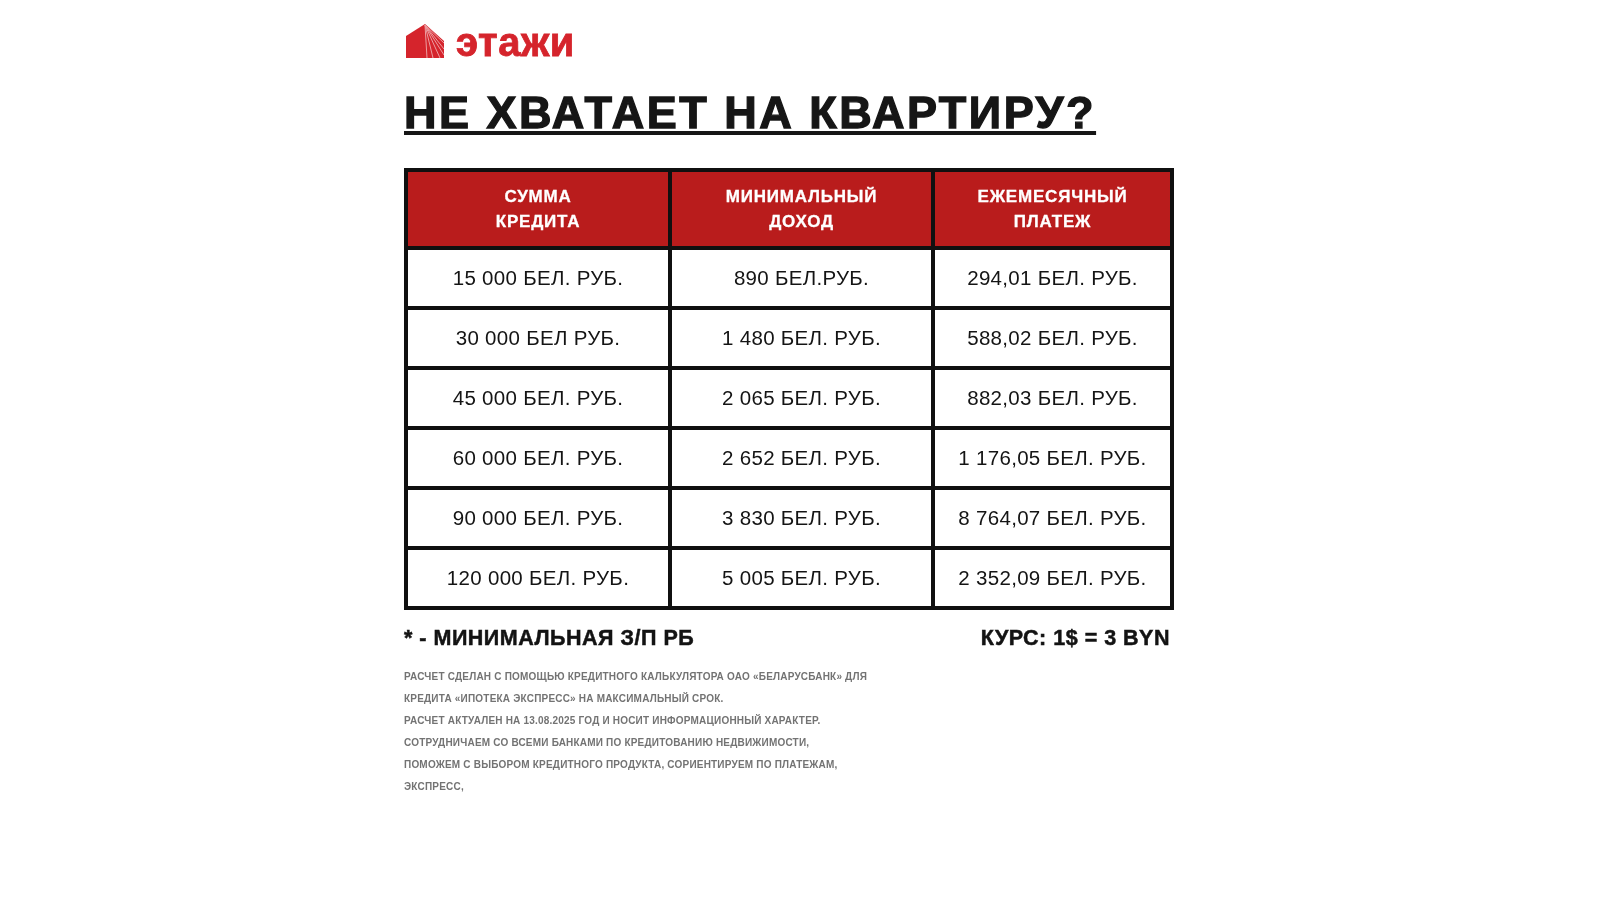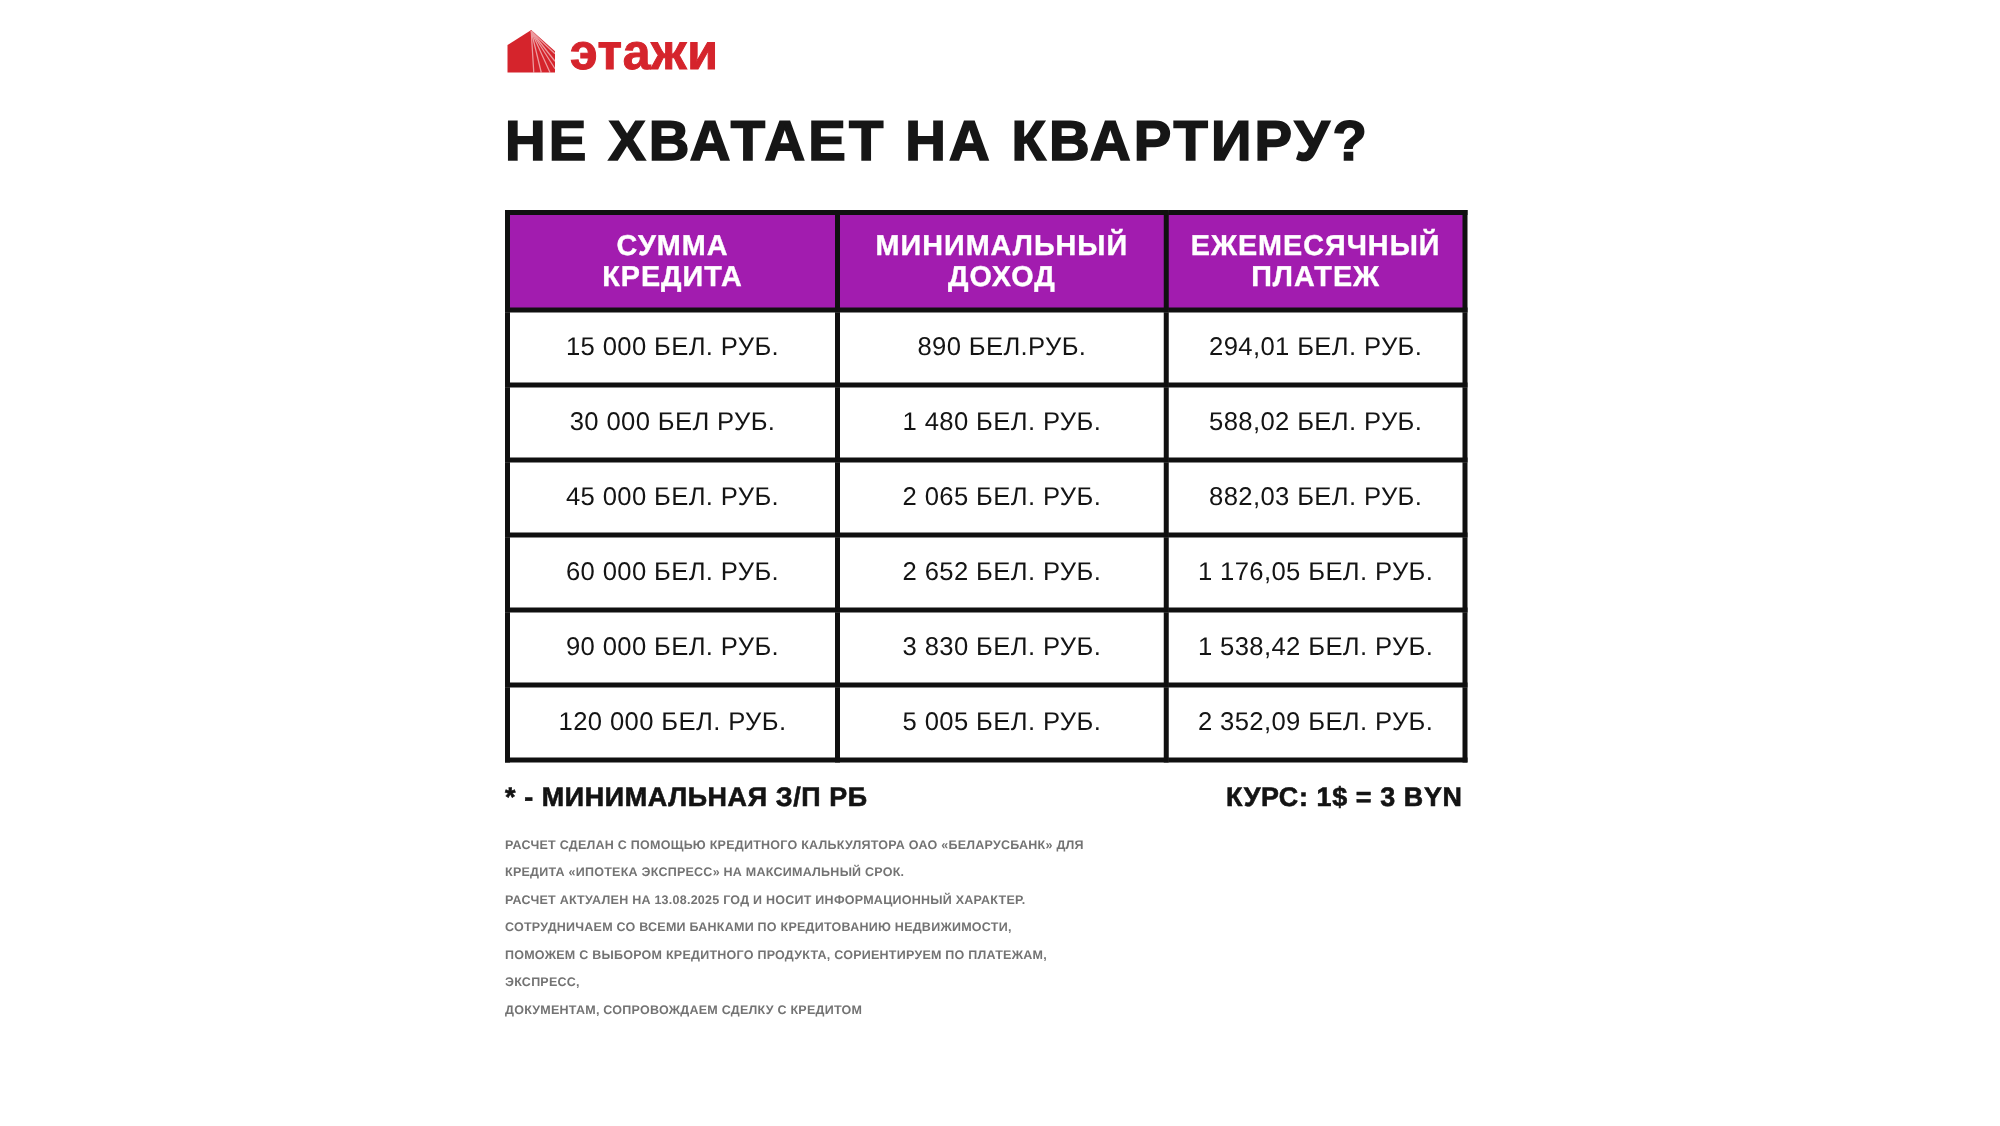--- a/index.html
+++ b/index.html
@@ -6,25 +6,25 @@
   html, body { width:1600px; height:901px; background:#ffffff; font-family:"Liberation Sans", sans-serif; }
   .canvas { position:relative; width:1600px; height:901px; background:#ffffff; overflow:hidden; }
   .content { position:absolute; left:404px; top:0; width:766px; }
 
   .logo-row { display:flex; align-items:center; gap:10px; margin-top:20px; height:44px; }
   .logo-icon { width:42px; height:40px; display:block; }
   .logo-text { color:#d5242c; font-size:40px; font-weight:bold; letter-spacing:0.5px; line-height:40px;
                -webkit-text-stroke:0.8px #d5242c; }
 
   .title { margin-top:24px; font-size:45px; line-height:50px; font-weight:bold; color:#161616;
-           letter-spacing:2.5px; -webkit-text-stroke:1.3px #161616; white-space:nowrap; }
+           letter-spacing:2.5px; -webkit-text-stroke:1.3px #161616; white-space:nowrap;text-decoration:underline; }
 
   table.credit { margin-top:30px; width:766px; border-collapse:collapse; table-layout:fixed; }
   table.credit th, table.credit td { border:4px solid #101010; text-align:center; vertical-align:middle; }
-  table.credit th { background:#a21caf; color:#ffffff; height:78px; font-size:23px; font-weight:bold;
+  table.credit th { background:#b91c1c; color:#ffffff; height:78px; font-size:17px; font-weight:bold;
                     letter-spacing:0.8px; line-height:25px; white-space:pre-line;
                     -webkit-text-stroke:0.3px #ffffff; }
   table.credit td { height:60px; background:#ffffff; font-size:20.5px; font-weight:normal; color:#141414;
                     letter-spacing:0.3px; }
 
   .subrow { display:flex; justify-content:space-between; align-items:baseline; margin-top:16px;
             font-size:21.5px; font-weight:bold; color:#131313; letter-spacing:0.5px;gap:40px;
             -webkit-text-stroke:0.5px #131313; }
 
   .disclaimer { margin-top:15px; font-size:10px; line-height:22px; font-weight:bold;
@@ -87,21 +87,21 @@
           <td>882,03 БЕЛ. РУБ.</td>
         </tr>
         <tr>
           <td>60 000 БЕЛ. РУБ.</td>
           <td>2 652 БЕЛ. РУБ.</td>
           <td>1 176,05 БЕЛ. РУБ.</td>
         </tr>
         <tr>
           <td>90 000 БЕЛ. РУБ.</td>
           <td>3 830 БЕЛ. РУБ.</td>
-          <td>1 538,42 БЕЛ. РУБ.</td>
+          <td>8 764,07 БЕЛ. РУБ.</td>
         </tr>
         <tr>
           <td>120 000 БЕЛ. РУБ.</td>
           <td>5 005 БЕЛ. РУБ.</td>
           <td>2 352,09 БЕЛ. РУБ.</td>
         </tr>
       </tbody>
     </table>
 
     <div class="subrow">
@@ -109,17 +109,16 @@
       <span>КУРС: 1$ = 3 BYN</span>
     </div>
 
     <div class="disclaimer">
       <div class="line">РАСЧЕТ СДЕЛАН С ПОМОЩЬЮ КРЕДИТНОГО КАЛЬКУЛЯТОРА ОАО «БЕЛАРУСБАНК» ДЛЯ</div>
       <div class="line">КРЕДИТА «ИПОТЕКА ЭКСПРЕСС» НА МАКСИМАЛЬНЫЙ СРОК.</div>
       <div class="line">РАСЧЕТ АКТУАЛЕН НА 13.08.2025 ГОД И НОСИТ ИНФОРМАЦИОННЫЙ ХАРАКТЕР.</div>
       <div class="line">СОТРУДНИЧАЕМ СО ВСЕМИ БАНКАМИ ПО КРЕДИТОВАНИЮ НЕДВИЖИМОСТИ,</div>
       <div class="line">ПОМОЖЕМ С ВЫБОРОМ КРЕДИТНОГО ПРОДУКТА, СОРИЕНТИРУЕМ ПО ПЛАТЕЖАМ,</div>
       <div class="line">ЭКСПРЕСС,</div>
-      <div class="line">ДОКУМЕНТАМ, СОПРОВОЖДАЕМ СДЕЛКУ С КРЕДИТОМ</div>
     </div>
 
   </div>
 </div>
 
 </body></html>

